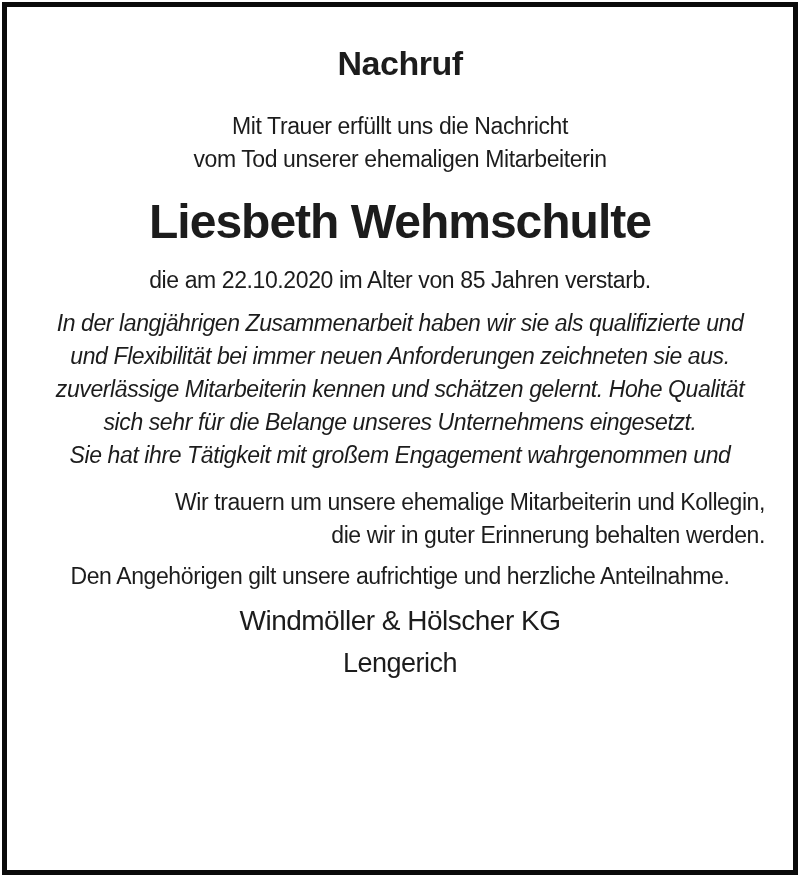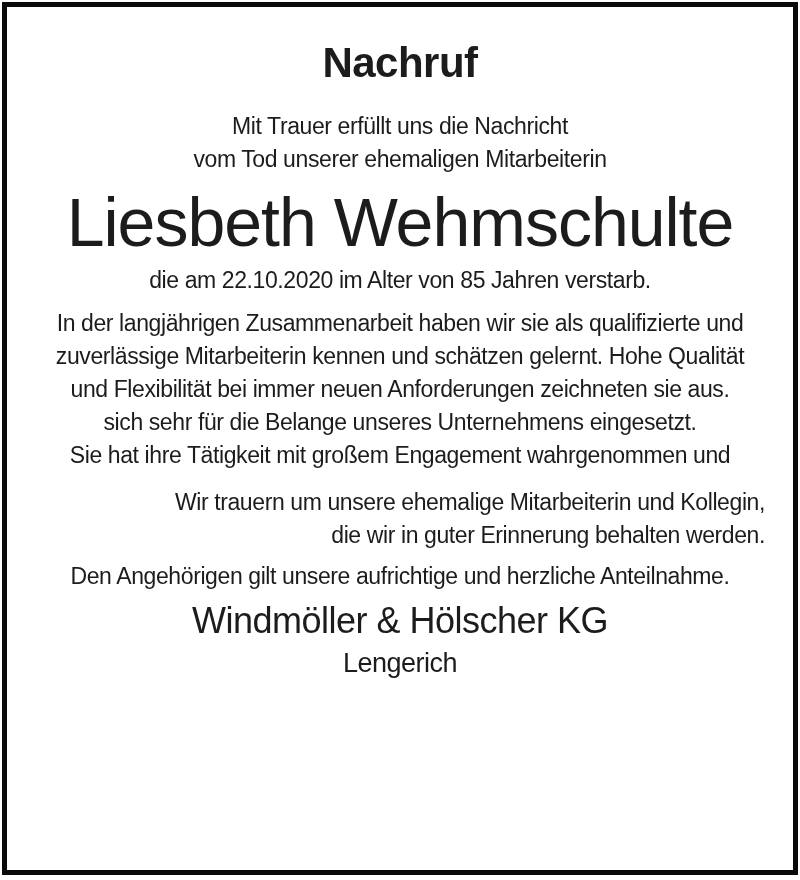--- a/index.html
+++ b/index.html
@@ -27,50 +27,50 @@
     height: 100%;
     padding: 0 28px;
     box-sizing: border-box;
     text-align: center;
   }
   .line {
     white-space: nowrap;
   }
   .title {
     margin-top: 36px;
-    font-size: 42px;
+    font-size: 34px;
     line-height: 40px;
     font-weight: 700;
     letter-spacing: -0.5px;
   }
   .body-text {
     font-size: 23px;
     line-height: 33px;
     font-weight: 400;
     letter-spacing: -0.4px;
   }
   .intro { margin-top: 27px; }
   .deceased-name {
     margin-top: 18px;
-    font-size: 68px;
+    font-size: 48px;
     line-height: 56px;
-    font-weight: 400;
+    font-weight: 700;
     letter-spacing: -1px;
     white-space: nowrap;
     text-align: center;
   }
   .death-line { margin-top: 14px; }
   .tenure { margin-top: 20px; }
-  .appreciation { margin-top: 10px; }
+  .appreciation { margin-top: 10px; font-style: italic; }
   .mourning { margin-top: 14px; text-align: right; }
   .condolence { margin-top: 8px; }
   .signature { margin-top: 28px; }
   .company {
     margin-top: 8px;
-    font-size: 36px;
+    font-size: 28px;
     line-height: 40px;
     letter-spacing: -0.5px;
     white-space: nowrap;
   }
   .city {
     margin-top: 2px;
     font-size: 27px;
     line-height: 40px;
     letter-spacing: -0.5px;
     white-space: nowrap;
@@ -89,22 +89,22 @@
       <div class="line">vom Tod unserer ehemaligen Mitarbeiterin</div>
     </div>
 
     <div class="deceased-name line">Liesbeth Wehmschulte</div>
 
     <div class="death-line body-text line">die am 22.10.2020 im Alter von 85 Jahren verstarb.</div>
 
 
     <div class="appreciation body-text">
       <div class="line">In der langjährigen Zusammenarbeit haben wir sie als qualifizierte und</div>
+      <div class="line">und Flexibilität bei immer neuen Anforderungen zeichneten sie aus.</div>
       <div class="line">zuverlässige Mitarbeiterin kennen und schätzen gelernt. Hohe Qualität</div>
-      <div class="line">und Flexibilität bei immer neuen Anforderungen zeichneten sie aus.</div>
       <div class="line">sich sehr für die Belange unseres Unternehmens eingesetzt.</div>
       <div class="line">Sie hat ihre Tätigkeit mit großem Engagement wahrgenommen und</div>
     </div>
 
     <div class="mourning body-text">
       <div class="line">Wir trauern um unsere ehemalige Mitarbeiterin und Kollegin,</div>
       <div class="line">die wir in guter Erinnerung behalten werden.</div>
     </div>
 
     <div class="condolence body-text line">Den Angehörigen gilt unsere aufrichtige und herzliche Anteilnahme.</div>

